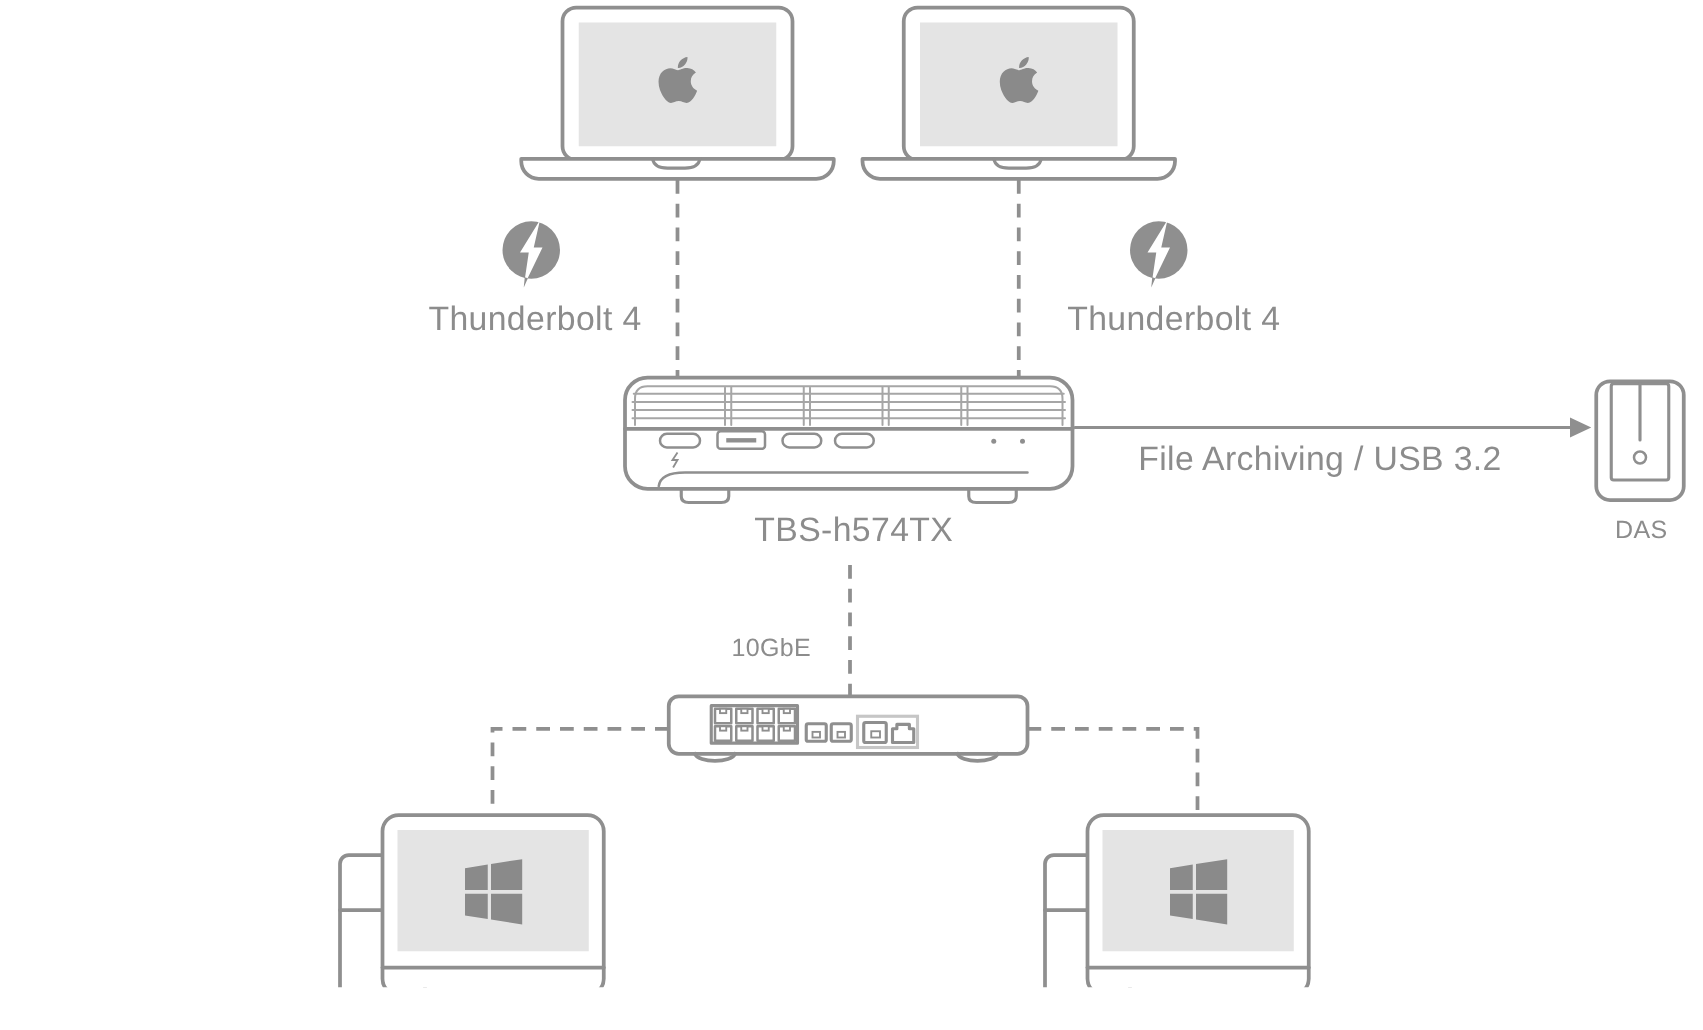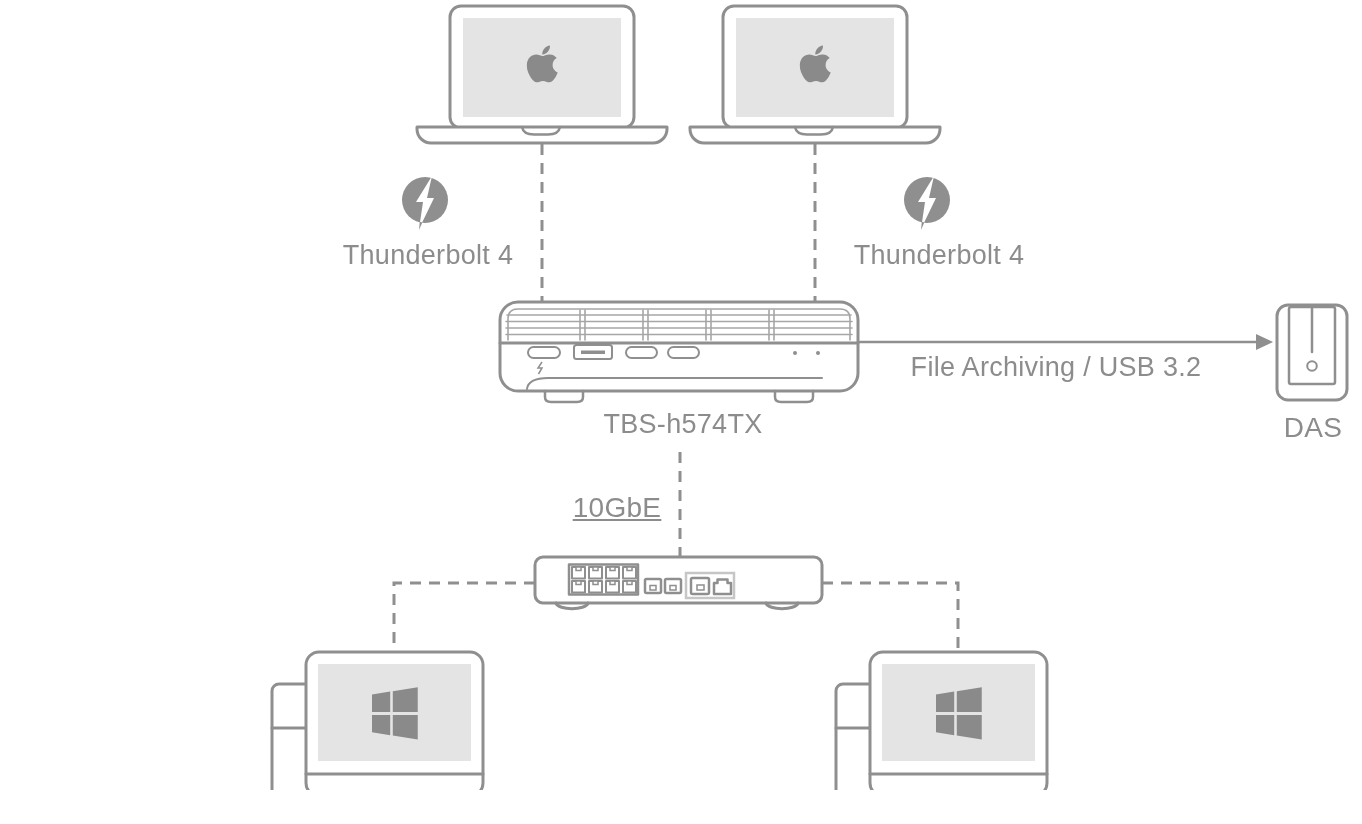--- a/index.html
+++ b/index.html
@@ -9,21 +9,21 @@
     font-family:"Liberation Sans", sans-serif;
     border-radius:26px;
   }
   .canvas > svg { position:absolute; left:0; top:0; }
   .lbl {
     position:absolute; transform:translateX(-50%);
     color:var(--text,#8c8c8c); white-space:nowrap; letter-spacing:.3px;
     line-height:1.1; user-select:none;
   }
   .f27 { font-size:27px; }
-  .f28 { font-size:28px; }
+  .f28 { font-size:20px; }
   .f29 { font-size:27px; }
   
   .s3  { stroke:var(--outline,#8f8f8f); stroke-width:3;   fill:none; stroke-linecap:round; stroke-linejoin:round; }
   .s25 { stroke:var(--outline,#8f8f8f); stroke-width:2.5; fill:none; stroke-linecap:round; stroke-linejoin:round; }
   .s2  { stroke:var(--outline,#8f8f8f); stroke-width:2;   fill:none; stroke-linecap:round; stroke-linejoin:round; }
   .s15 { stroke:var(--outline,#8f8f8f); stroke-width:1.5; fill:none; }
   .s16l{ stroke:#a6a6a6; stroke-width:1.6; fill:none; stroke-linecap:round; }
   .fw  { fill:var(--background,#fff); }
   .fo  { fill:var(--outline,#8f8f8f); stroke:none; }
   .fg  { fill:var(--logo,#8a8a8a); stroke:none; }
@@ -163,15 +163,15 @@
 
   <use href="#pc" x="0"></use>
   <use href="#pc" x="564"></use>
 </svg>
 
 <div class="lbl f27" style="left:428px;  top:241px;">Thunderbolt 4</div>
 <div class="lbl f27" style="left:939px;  top:241px;">Thunderbolt 4</div>
 <div class="lbl f29" style="left:683px;  top:410px;">TBS-h574TX</div>
 <div class="lbl f27" style="left:1056px; top:353px;">File Archiving / USB 3.2</div>
 <div class="lbl f28" style="left:1313px; top:413px;">DAS</div>
-<div class="lbl f28" style="left:617px;  top:493px;text-decoration:underline;">10GbE</div>
+<div class="lbl f28" style="left:617px;  top:508px;">10GbE</div>
 
 </div>
 
 </body></html>

